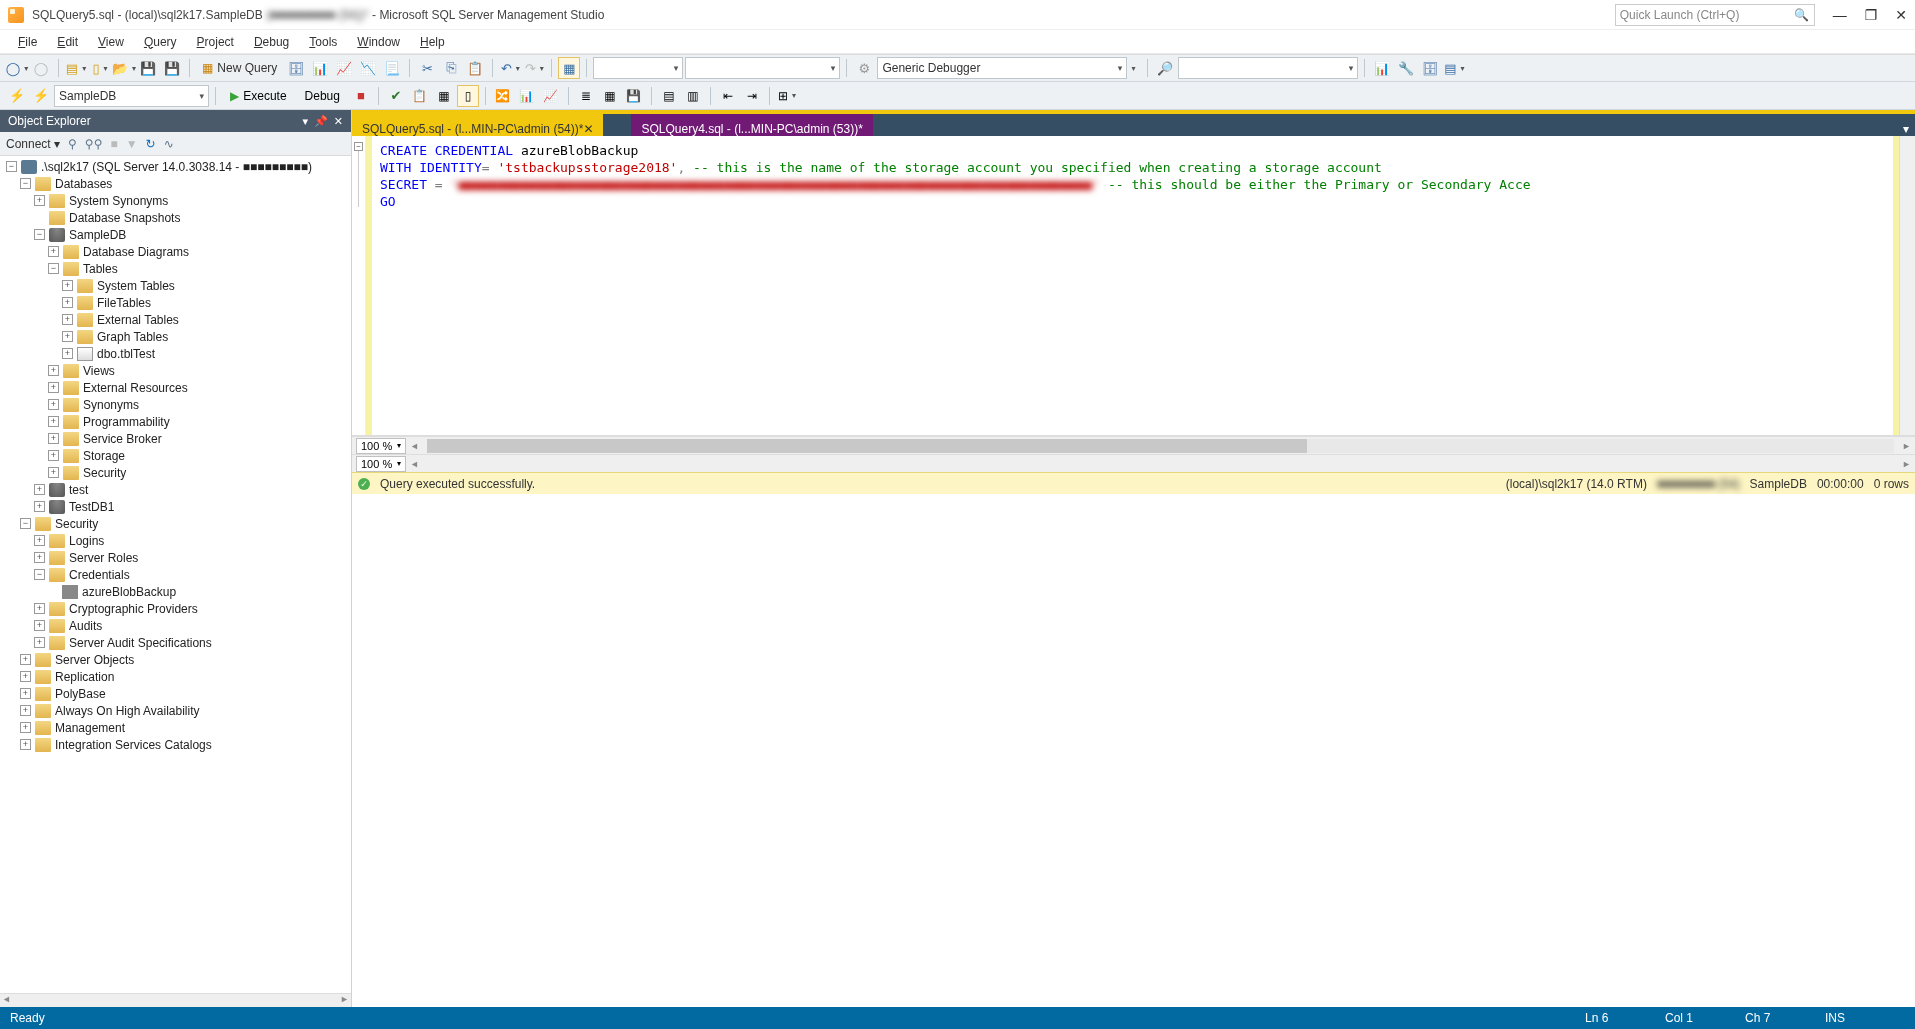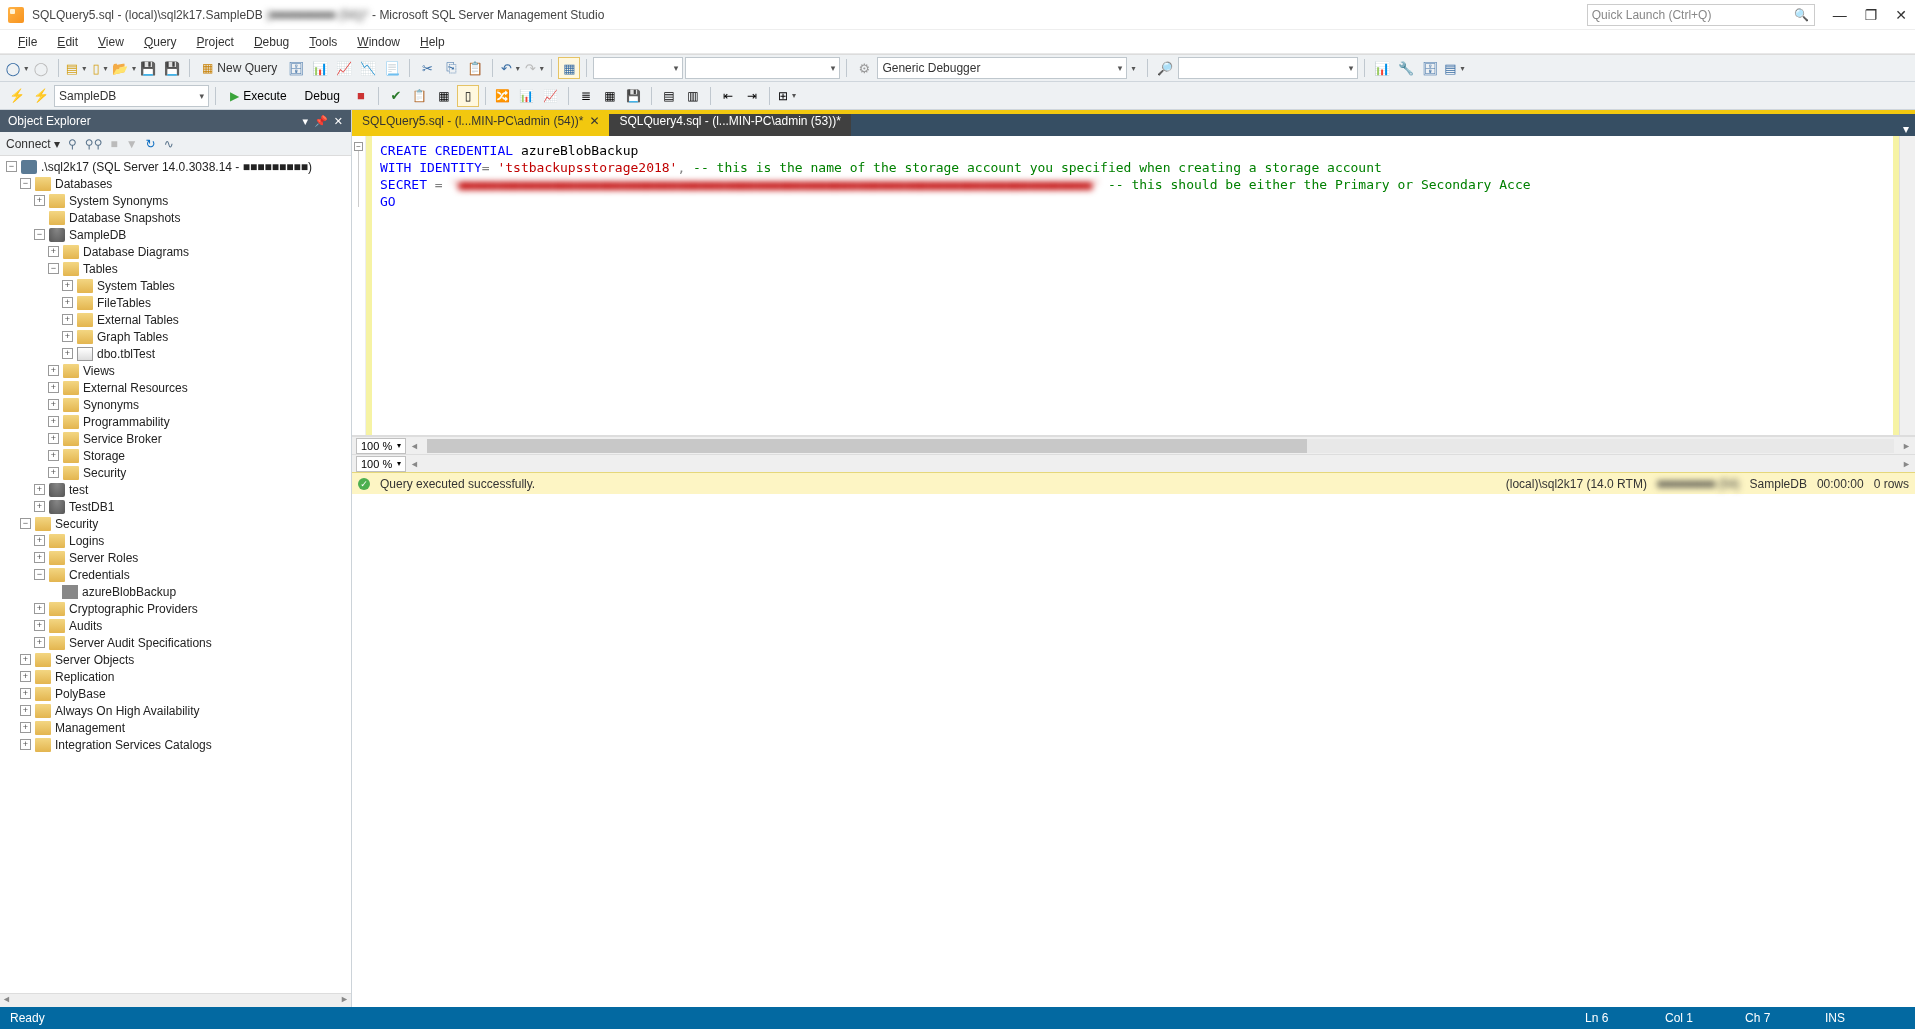--- a/index.html
+++ b/index.html
@@ -2,21 +2,21 @@
 <html><head>
 <meta charset="utf-8">
 <style>
 * { box-sizing: border-box; margin: 0; padding: 0; }
 body { font-family: "Segoe UI", Tahoma, sans-serif; font-size: 12px; background: #fff; overflow: hidden; width: 1915px; height: 1029px; position: relative; }
 .title-bar { height: 30px; background: #fff; display: flex; align-items: center; padding: 0 8px; border-bottom: 1px solid #eee; }
 .title-bar .app-icon { width: 16px; height: 16px; margin-right: 8px; background: linear-gradient(135deg,#ffb347,#f7931e); border-radius: 2px; position: relative; }
 .title-bar .app-icon::after { content:''; position:absolute; top:2px; left:2px; width:5px; height:5px; background:#fff3d6; border-radius:1px;}
 .title-text { flex: 0 0 auto; color: #444; }
 .title-bar .spacer { flex: 1; }
-.quick-launch { width: 228px; height: 22px; border: 1px solid #ccc; padding: 0 4px; display: flex; align-items: center; color: #888; margin-right: 10px; }
+.quick-launch { width: 200px; height: 22px; border: 1px solid #ccc; padding: 0 4px; display: flex; align-items: center; color: #888; margin-right: 10px; }
 .quick-launch .search-glyph { margin-left: auto; color: #555; }
 .win-controls { display: flex; gap: 18px; margin-left: 8px; }
 .win-controls span { font-size: 14px; color: #333; }
 .menu-bar { height: 24px; background: #fff; display: flex; align-items: center; padding: 0 10px; gap: 4px; border-bottom: 1px solid #e8e8e8; }
 .menu-item { padding: 2px 8px; color: #333; }
 .menu-item u { text-decoration: underline; }
 .toolbar { height: 28px; background: #eef1f3; border-top: 1px solid #dcdcdc; border-bottom: 1px solid #cfd6dc; display: flex; align-items: center; padding: 0 6px; gap: 2px; }
 .tb-btn { width: 22px; height: 22px; display: inline-flex; align-items: center; justify-content: center; color: #3a6ea5; font-size: 13px; }
 .tb-sep { width: 1px; height: 18px; background: #c0c8cf; margin: 0 4px; }
 .tb-drop { display:inline-flex; align-items:center; gap:2px;}
@@ -51,23 +51,23 @@
 .ico.server { background: #5a7a94; border-radius: 2px; }
 .ico.table { background: linear-gradient(#fff,#ddd); border:1px solid #999; }
 .ico.key { background: #888; }
 .ind { display: inline-block; }
 .oe-scroll { height: 14px; background: #efefef; border-top: 1px solid #ddd; position: relative; }
 .oe-scroll::before{content:'◄'; position:absolute; left:2px; font-size:9px; color:#888;}
 .oe-scroll::after{content:'►'; position:absolute; right:2px; font-size:9px; color:#888;}
 .editor-area { flex: 1; display: flex; flex-direction: column; background: #fff; }
 .editor-header-strip{ height:4px; background:#f2c80f;}
 .tabs { height: 22px; background: #364e63; display: flex; align-items: flex-end; }
-.tab { height: 22px; padding: 0 10px; display: flex; align-items: flex-start; gap: 6px; font-size: 12px; }
+.tab { height: 22px; padding: 0 10px; display: flex; align-items: flex-end; font-size: 12px; }
 .tab.active { background: #f2c80f; color: #333; }
-.tab.inactive { background: #404040; color: #fff; }
+.tab.inactive { background: #701a75; color: #fff; margin-left: 28px; }
 .tab .close { font-size: 12px; }
 .code-area { flex: 1; display: flex; flex-direction: column; min-height: 0; }
 .code-pane { height: 300px; display: flex; background: #fff; position: relative; border-bottom: 1px solid #ddd;}
 .yellow-gutter-l { width: 14px; background: #fff; border-right:1px solid #eee; }
 .yellow-strip { width: 6px; background: #f6f3a4; }
 .code-text { flex: 1; padding: 6px 8px; font-family: Consolas, monospace; font-size: 13px; line-height: 17px; white-space: pre; overflow: hidden; }
 .kw { color: #0000ff; }
 .str { color: #c00000; }
 .cmt { color: #008000; }
 .op { color: #808080; }

